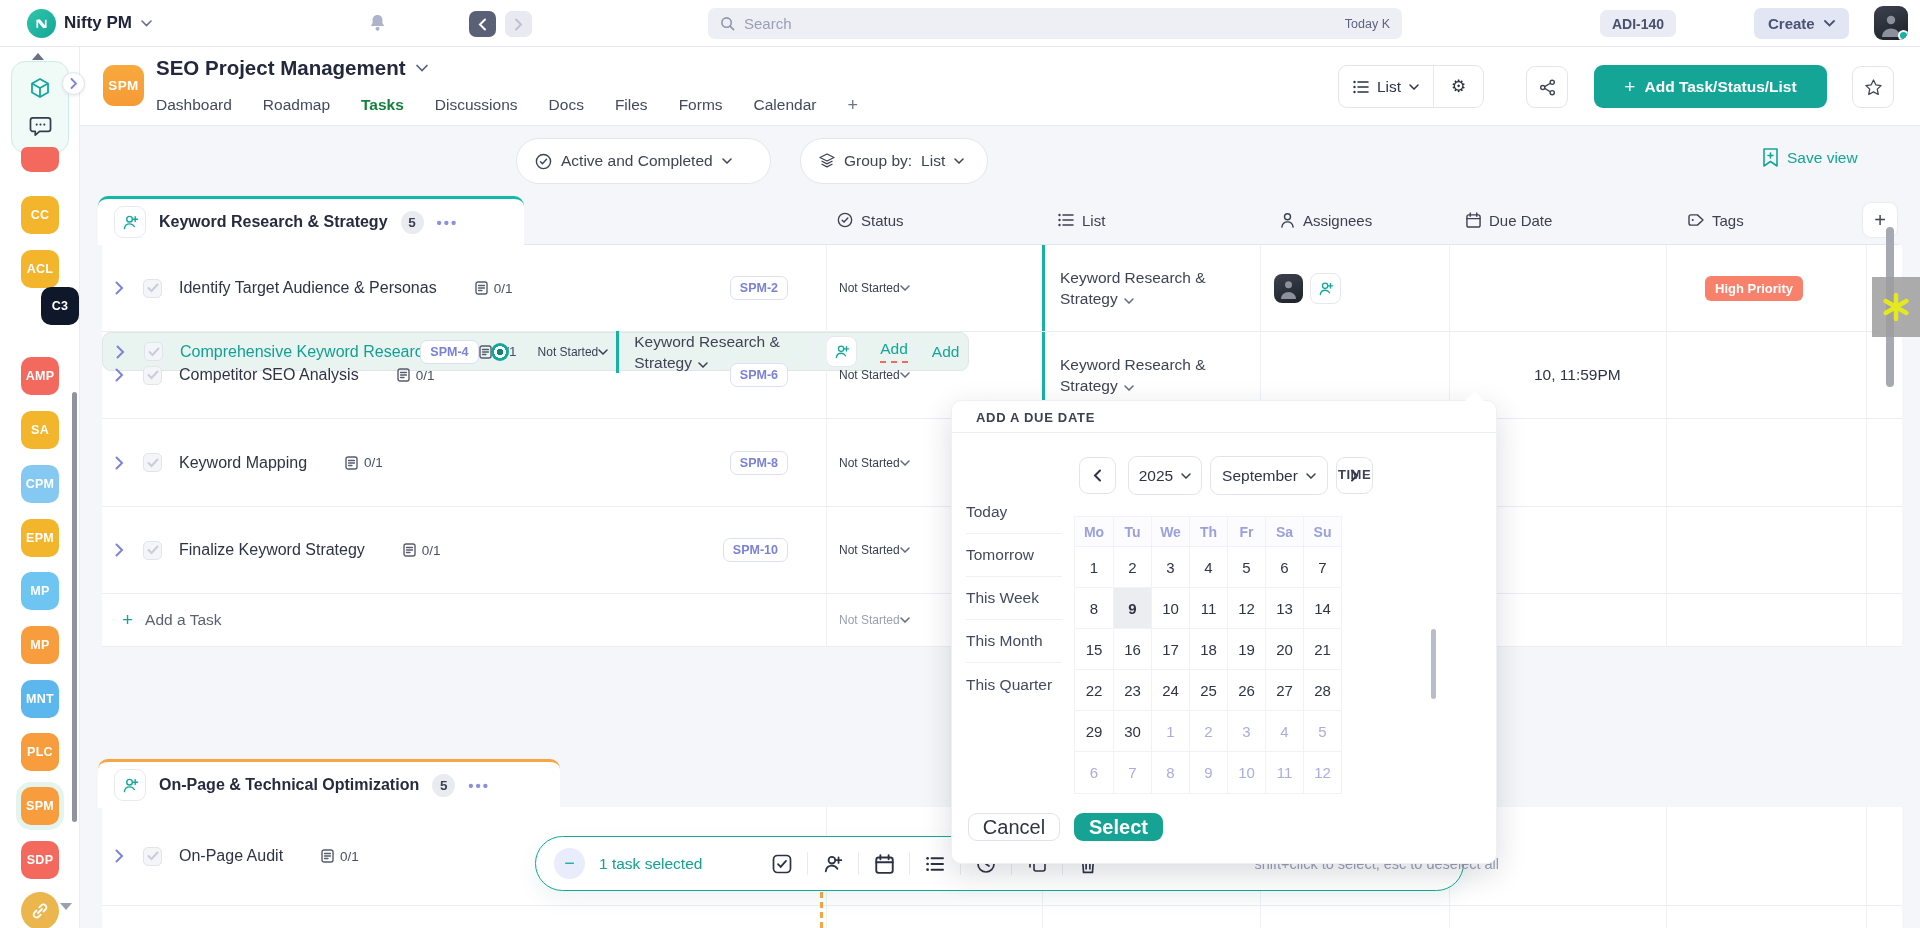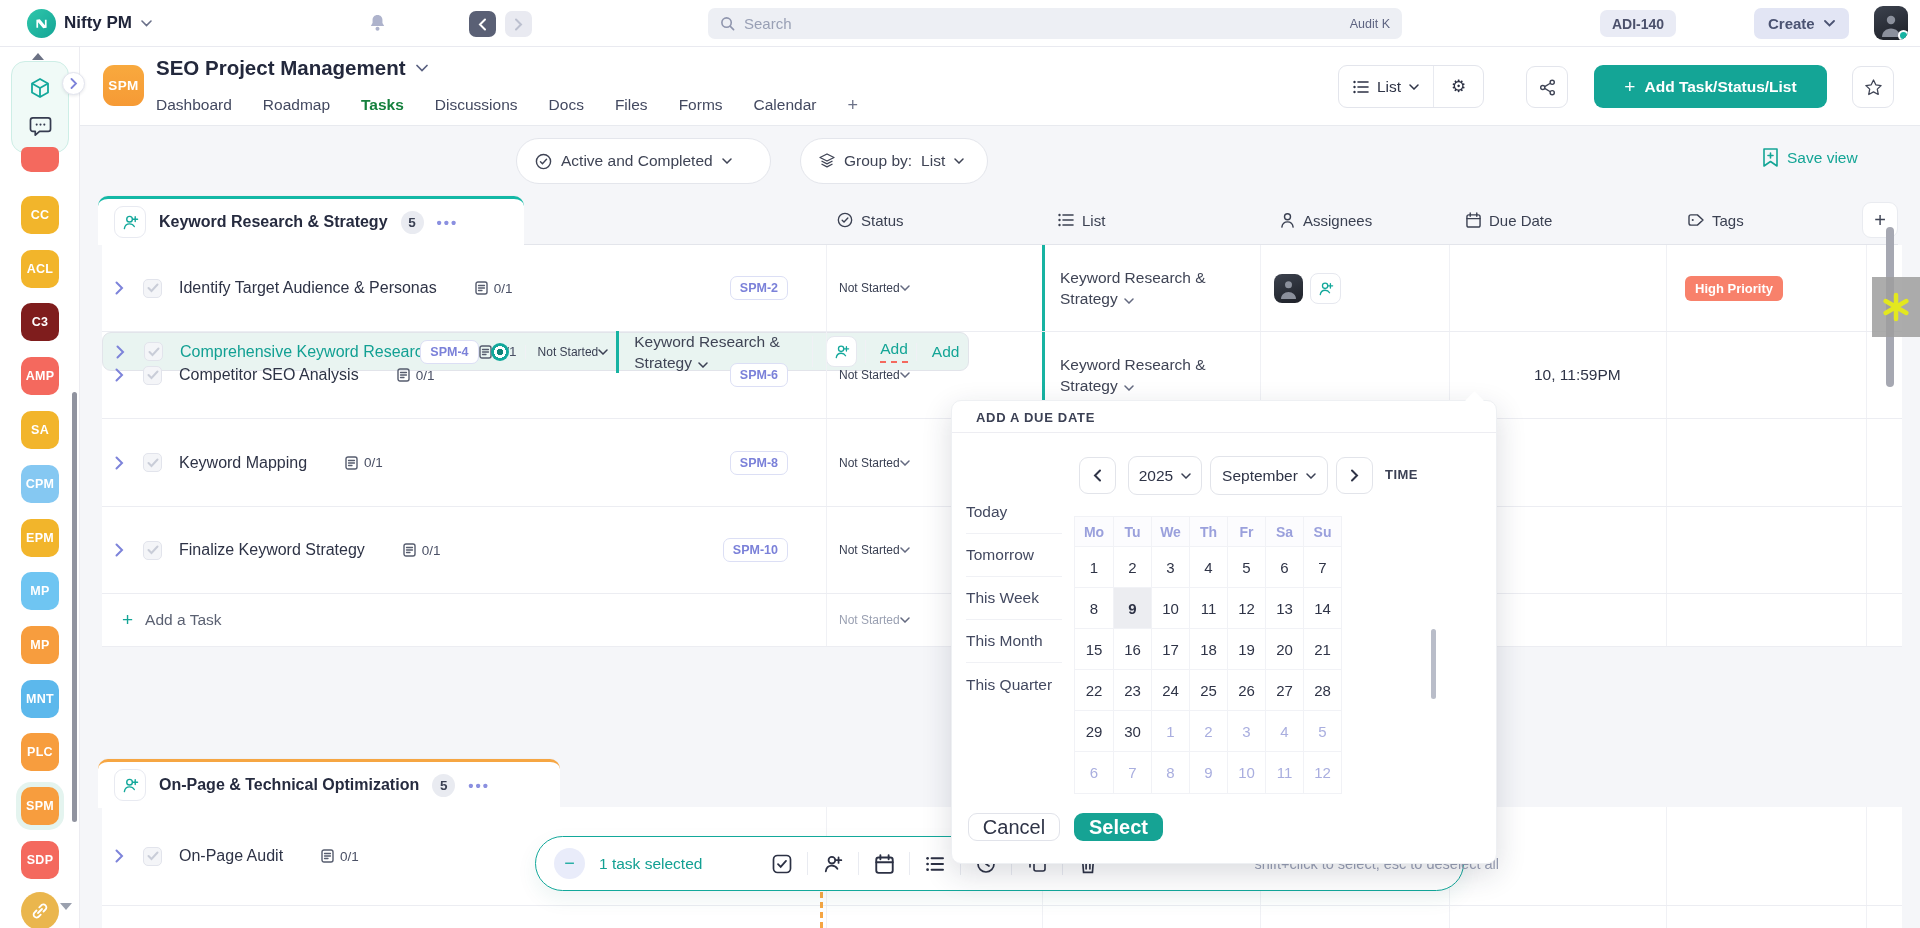--- a/index.html
+++ b/index.html
@@ -115,21 +115,21 @@
   .odash{position:absolute;left:722px;top:696px;height:36px;border-left:3px dashed #f6a643;z-index:3}
 
   
   .popup{position:absolute;left:951px;top:400px;width:546px;height:464px;background:#fff;border:1px solid #eef0f3;border-radius:10px;box-shadow:0 10px 30px rgba(30,35,60,.16);z-index:100}
   .notch{position:absolute;top:-7px;left:516px;width:13px;height:13px;background:#fff;transform:rotate(45deg)}
   .ptt{position:absolute;left:24px;top:9px;font-size:13px;font-weight:700;letter-spacing:.7px;color:#3b4054}
   .ptbar{position:absolute;left:0;top:0;width:100%;height:32px;border-bottom:1px solid #ededf2}
   .navsq{position:absolute;width:37px;height:37px;border:1px solid #e2e4ea;border-radius:9px;background:#fff;display:flex;align-items:center;justify-content:center;color:#2f3447}
   .sel{position:absolute;height:39px;border:1px solid #e2e4ea;border-radius:9px;background:#fff;display:flex;align-items:center;justify-content:center;gap:8px;font-size:15.5px;color:#2f3447}
   .sel .chev,.timehd{color:#3b4054}
-  .timehd{position:absolute;left:401px;top:66px;width:97px;text-align:center;font-size:13px;font-weight:700;letter-spacing:.5px}
+  .timehd{position:absolute;left:386px;top:66px;width:97px;text-align:left;font-size:13px;font-weight:700;letter-spacing:.5px}
   .scuts{position:absolute;left:14px;top:90px;width:96px}
   .scut{height:43px;display:flex;align-items:center;font-size:15.5px;color:#434960;border-bottom:1px solid #f0f1f5}
   .scut:last-child{border-bottom:none}
   .cal{position:absolute;left:122px;top:115px;width:268px;border:1px solid #f1f2f6;border-radius:0;overflow:hidden;background:#fff}
   .calhead,.calrow{display:grid;grid-template-columns:repeat(7,38px)}
   .calhead div{height:30px;display:flex;align-items:center;justify-content:center;font-size:14px;font-weight:700;color:#9aa0dc;background:#fcfcfe;border-bottom:1px solid #f1f2f6;border-left:1px solid #f1f2f6}
   .calrow div{height:41px;display:flex;align-items:center;justify-content:center;font-size:15px;color:#2f3447;border-bottom:1px solid #f1f2f6;border-left:1px solid #f1f2f6}
   .calhead div:first-child,.calrow div:first-child{border-left:none}
   .calrow:last-child div{border-bottom:none}
   .calrow .m{color:#a9aedf}
@@ -186,21 +186,21 @@
       <svg width="9" height="13" viewBox="0 0 9 13">
           <path d="M2 1.5l5 5-5 5" fill="none" stroke="currentColor" stroke-width="2" stroke-linecap="round"></path>
         </svg>
     </div>
     <div class="gsearch">
       <svg width="15" height="15" viewBox="0 0 16 16">
           <circle cx="7" cy="7" r="5" fill="none" stroke="#8f95ad" stroke-width="1.7"></circle>
           <path d="M11 11l3.5 3.5" stroke="#8f95ad" stroke-width="1.7" stroke-linecap="round"></path>
         </svg>
       <input placeholder="Search" style="">
-      <span class="kbd">Audit K</span>
+      <span class="kbd">Today K</span>
     </div>
     <div class="ticket">ADI-140</div>
     <div class="createbtn">
       <span>Create</span>
       <svg width="11" height="7" viewBox="0 0 11 7">
           <path d="M1 1l4.5 4.5L10 1" fill="none" stroke="currentColor" stroke-width="1.8" stroke-linecap="round"></path>
         </svg>
     </div>
     <div class="avatar">
       <svg width="22" height="24" viewBox="0 0 22 24">
@@ -229,21 +229,21 @@
           </svg>
       </span>
     </div>
     <div class="sliver"></div>
     <div class="tile" style="top: 149px; background: rgb(242, 181, 43);">
         <span>CC</span>
       </div>
     <div class="tile" style="top: 203px; background: rgb(242, 181, 43);">
         <span>ACL</span>
       </div>
-    <div class="tile" style="top: 256px; background: #7f1d1d;">
+    <div class="tile" style="top: 240px; background: #0f172a; margin-left: 20px;">
         <span>C3</span>
       </div>
     <div class="tile" style="top: 310px; background: rgb(244, 105, 94);">
         <span>AMP</span>
       </div>
     <div class="tile" style="top: 364px; background: rgb(242, 181, 43);">
         <span>SA</span>
       </div>
     <div class="tile" style="top: 418px; background: rgb(133, 200, 242);">
         <span>CPM</span>
@@ -464,21 +464,21 @@
             </span>
           <span class="padd">
               <svg width="16" height="15" viewBox="0 0 18 17">
                 <circle cx="8" cy="5.5" r="3" fill="none" stroke="currentColor" stroke-width="1.5"></circle>
                 <path d="M2.5 15.5c.5-3.2 2.7-5 5.5-5 2.2 0 4 1 5 2.8" fill="none" stroke="currentColor" stroke-width="1.5" stroke-linecap="round"></path>
                 <path d="M14 3v5M11.5 5.5h5" stroke="currentColor" stroke-width="1.5" stroke-linecap="round"></path>
               </svg>
             </span>
         </div>
         <div class="ducell"></div>
-        <div class="tcell" style="padding-left:18px">
+        <div class="tcell" style="padding-left:38px">
           <span class="tagb">High Priority</span>
         </div>
         <div></div>
       </div>
 
       <div class="trow sel r88">
         <div class="tcell">
           <svg class="rchev" width="9" height="14" viewBox="0 0 9 14">
               <path d="M1.5 1.5L7 7l-5.5 5.5" fill="none" stroke="currentColor" stroke-width="2" stroke-linecap="round"></path>
             </svg>

